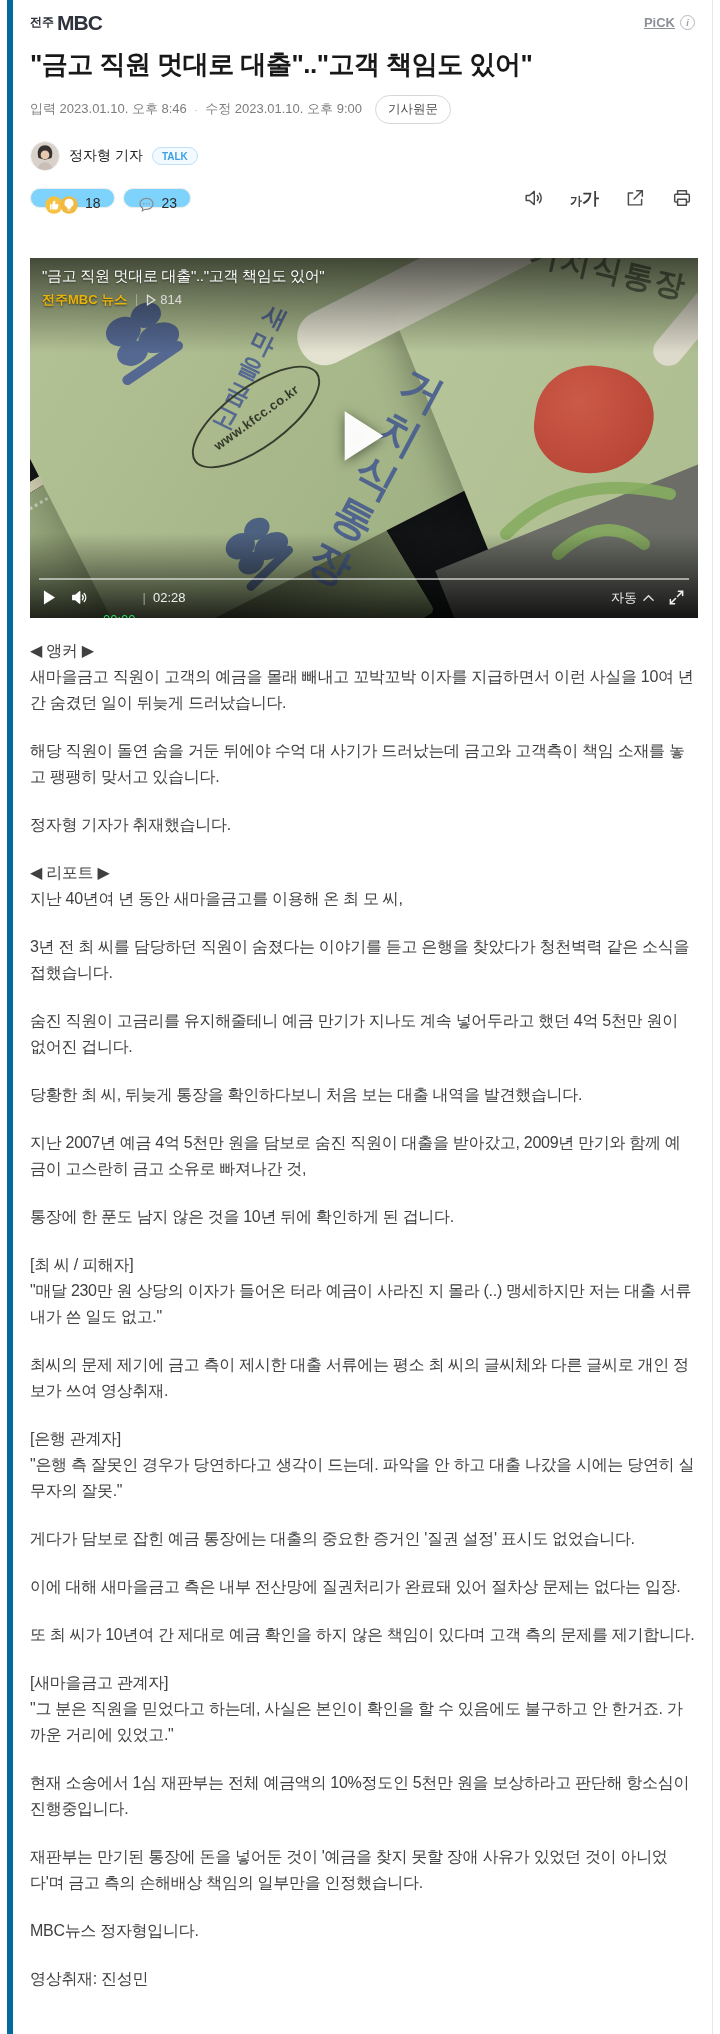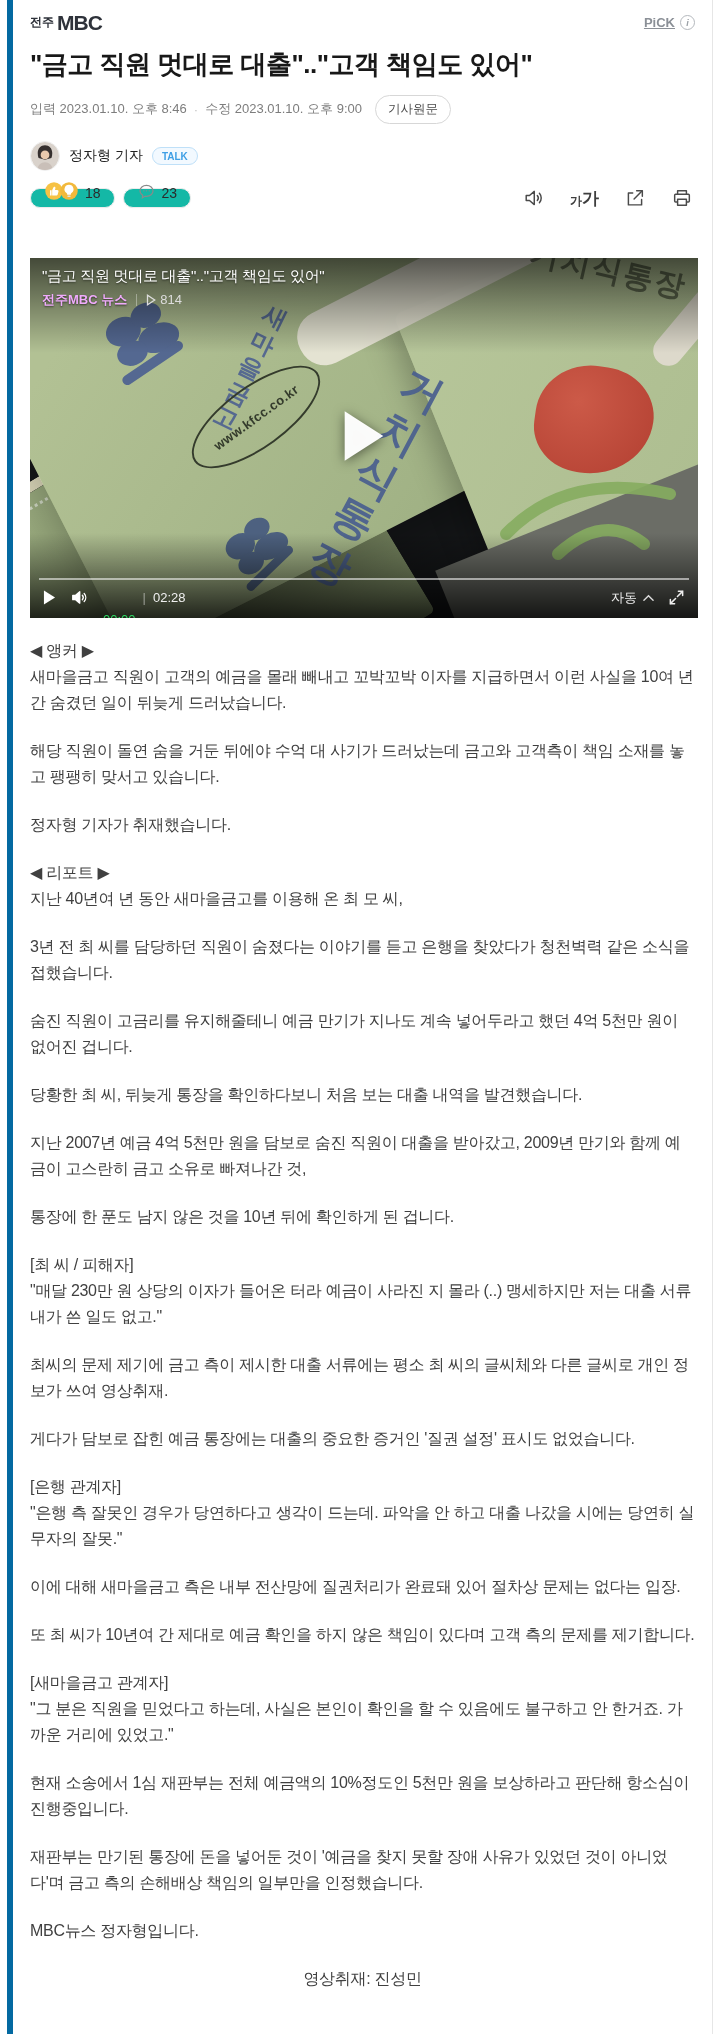--- a/index.html
+++ b/index.html
@@ -25,21 +25,21 @@
 
   
   .rep { margin-top:17px; display:flex; align-items:center; gap:9px; }
   .avatar { width:30px; height:30px; border-radius:50%; overflow:hidden; border:1px solid #eee; flex:0 0 auto; cursor:pointer; }
   .rep-name { font-size:14px; color:#222; cursor:pointer; }
   .talk { font-size:10px; font-weight:700; color:#3e9fe5; background:#f2f9ff; border:1px solid #bfe0f8; border-radius:11px; padding:3px 9px 2px; cursor:pointer; }
 
   
   .react-row { margin-top:16px; display:flex; justify-content:space-between; align-items:center; }
   .pills { display:flex; gap:8px; }
-  .pill { display:flex; align-items:flex-end; gap:6px; border:1px solid #ececec; border-radius:18px; background:#14b8a6; padding:6px 13px; height:20px; cursor:pointer; box-shadow:0 1px 2px rgba(0,0,0,.02); }
+  .pill { display:flex; align-items:flex-start; gap:6px; border:1px solid #ececec; border-radius:18px; background:#7dd3fc; padding:6px 13px; height:20px; cursor:pointer; box-shadow:0 1px 2px rgba(0,0,0,.02); }
   .pill .cnt { font-size:14px; color:#2b2b2b; }
   .estack { display:flex; }
   .estack svg + svg { margin-left:-5px; }
   .tools { display:flex; align-items:center; gap:25px; padding-right:2px; }
   .tool { cursor:pointer; display:flex; align-items:flex-end; }
   .fontsz { color:#3e3e3e; }
   .fontsz .s1 { font-size:12px; font-weight:600; }
   .fontsz .s2 { font-size:17px; font-weight:600; }
 
   
@@ -62,37 +62,37 @@
   .wm { left:150px; top:128px; width:152px; height:62px; border:2.5px solid #343b2c; border-radius:50%; transform:rotate(-36deg); display:flex; align-items:center; justify-content:center; }
   .wm span { font-size:13px; font-weight:700; color:#343b2c; letter-spacing:.5px; }
   .flower { left:505px; top:108px; width:118px; height:108px; background:radial-gradient(circle at 35% 35%, #cc5a48, #b23f31); border-radius:52% 48% 60% 45%; transform:rotate(8deg); }
   .leaves { left:462px; top:158px; }
   .shade-top { left:0; top:0; right:0; height:95px; background:linear-gradient(rgba(0,0,0,.62),rgba(0,0,0,0)); }
   .shade-bot { left:0; bottom:0; right:0; height:85px; background:linear-gradient(rgba(0,0,0,0),rgba(0,0,0,.8)); }
 
   .v-ui { position:absolute; inset:0; }
   .v-title { position:absolute; top:9px; left:12px; color:#fff; font-size:15px; text-shadow:0 1px 2px rgba(0,0,0,.6); letter-spacing:-0.3px; }
   .v-ch-row { position:absolute; top:33px; left:12px; display:flex; align-items:center; gap:9px; }
-  .v-ch { color:#f0abfc; font-size:13px; font-weight:700; text-shadow:0 1px 2px rgba(0,0,0,.6); }
+  .v-ch { color:#eab308; font-size:13px; font-weight:700; text-shadow:0 1px 2px rgba(0,0,0,.6); }
   .v-div { width:1px; height:12px; background:rgba(255,255,255,.35); }
   .v-count { display:flex; align-items:center; gap:4px; color:#ddd; font-size:13px; }
   .v-play-c { position:absolute; left:50%; top:50%; transform:translate(-50%,-50%); filter:drop-shadow(0 2px 6px rgba(0,0,0,.5)); }
   .v-prog { position:absolute; left:9px; right:9px; bottom:38px; height:2px; background:rgba(255,255,255,.55); cursor:pointer; }
   .v-ctrl { position:absolute; left:13px; right:13px; bottom:7px; height:26px; display:flex; align-items:center; gap:14px; }
   .v-time { display:flex; align-items:center; gap:7px; font-size:13px; }
   .v-cur { color:#2fd764;margin-top:44px; }
   .v-tsep { color:rgba(255,255,255,.45); }
   .v-dur { color:#efefef; }
   .v-spacer { flex:1; }
   .v-auto { display:flex; align-items:center; gap:6px; color:#efefef; font-size:13px; cursor:pointer; }
 
   
   .body-txt { margin-top:20px; padding-bottom:30px; }
   .para { white-space:pre-line; font-size:16px; line-height:26px; color:#404040; letter-spacing:-0.3px; margin-bottom:22px; }
-  .para:last-child { margin-bottom:0;text-align:center; }
+  .para:last-child { margin-bottom:0; }
 </style>
 </head>
 <body>
 
 <div class="page">
   <div class="card">
 
     <div class="hdr">
       <div class="logo">
         <span class="rg">전주</span>
@@ -290,23 +290,23 @@
         <p class="para">◀ 리포트 ▶
 지난 40년여 년 동안 새마을금고를 이용해 온 최 모 씨,</p>
         <p class="para">3년 전 최 씨를 담당하던 직원이 숨졌다는 이야기를 듣고 은행을 찾았다가 청천벽력 같은 소식을 접했습니다.</p>
         <p class="para">숨진 직원이 고금리를 유지해줄테니 예금 만기가 지나도 계속 넣어두라고 했던 4억 5천만 원이 없어진 겁니다.</p>
         <p class="para">당황한 최 씨, 뒤늦게 통장을 확인하다보니 처음 보는 대출 내역을 발견했습니다.</p>
         <p class="para">지난 2007년 예금 4억 5천만 원을 담보로 숨진 직원이 대출을 받아갔고, 2009년 만기와 함께 예금이 고스란히 금고 소유로 빠져나간 것,</p>
         <p class="para">통장에 한 푼도 남지 않은 것을 10년 뒤에 확인하게 된 겁니다.</p>
         <p class="para">[최 씨 / 피해자]
 "매달 230만 원 상당의 이자가 들어온 터라 예금이 사라진 지 몰라 (..) 맹세하지만 저는 대출 서류 내가 쓴 일도 없고."</p>
         <p class="para">최씨의 문제 제기에 금고 측이 제시한 대출 서류에는 평소 최 씨의 글씨체와 다른 글씨로 개인 정보가 쓰여 영상취재.</p>
-        <p class="para">게다가 담보로 잡힌 예금 통장에는 대출의 중요한 증거인 '질권 설정' 표시도 없었습니다.</p>
         <p class="para">[은행 관계자]
 "은행 측 잘못인 경우가 당연하다고 생각이 드는데. 파악을 안 하고 대출 나갔을 시에는 당연히 실무자의 잘못."</p>
+        <p class="para">게다가 담보로 잡힌 예금 통장에는 대출의 중요한 증거인 '질권 설정' 표시도 없었습니다.</p>
         <p class="para">이에 대해 새마을금고 측은 내부 전산망에 질권처리가 완료돼 있어 절차상 문제는 없다는 입장.</p>
         <p class="para">또 최 씨가 10년여 간 제대로 예금 확인을 하지 않은 책임이 있다며 고객 측의 문제를 제기합니다.</p>
         <p class="para">[새마을금고 관계자]
 "그 분은 직원을 믿었다고 하는데, 사실은 본인이 확인을 할 수 있음에도 불구하고 안 한거죠. 가까운 거리에 있었고."</p>
         <p class="para">현재 소송에서 1심 재판부는 전체 예금액의 10%정도인 5천만 원을 보상하라고 판단해 항소심이 진행중입니다.</p>
         <p class="para">재판부는 만기된 통장에 돈을 넣어둔 것이 '예금을 찾지 못할 장애 사유가 있었던 것이 아니었다'며 금고 측의 손해배상 책임의 일부만을 인정했습니다.</p>
         <p class="para">MBC뉴스 정자형입니다.</p>
         <p class="para">영상취재: 진성민</p>
       </div>
 

